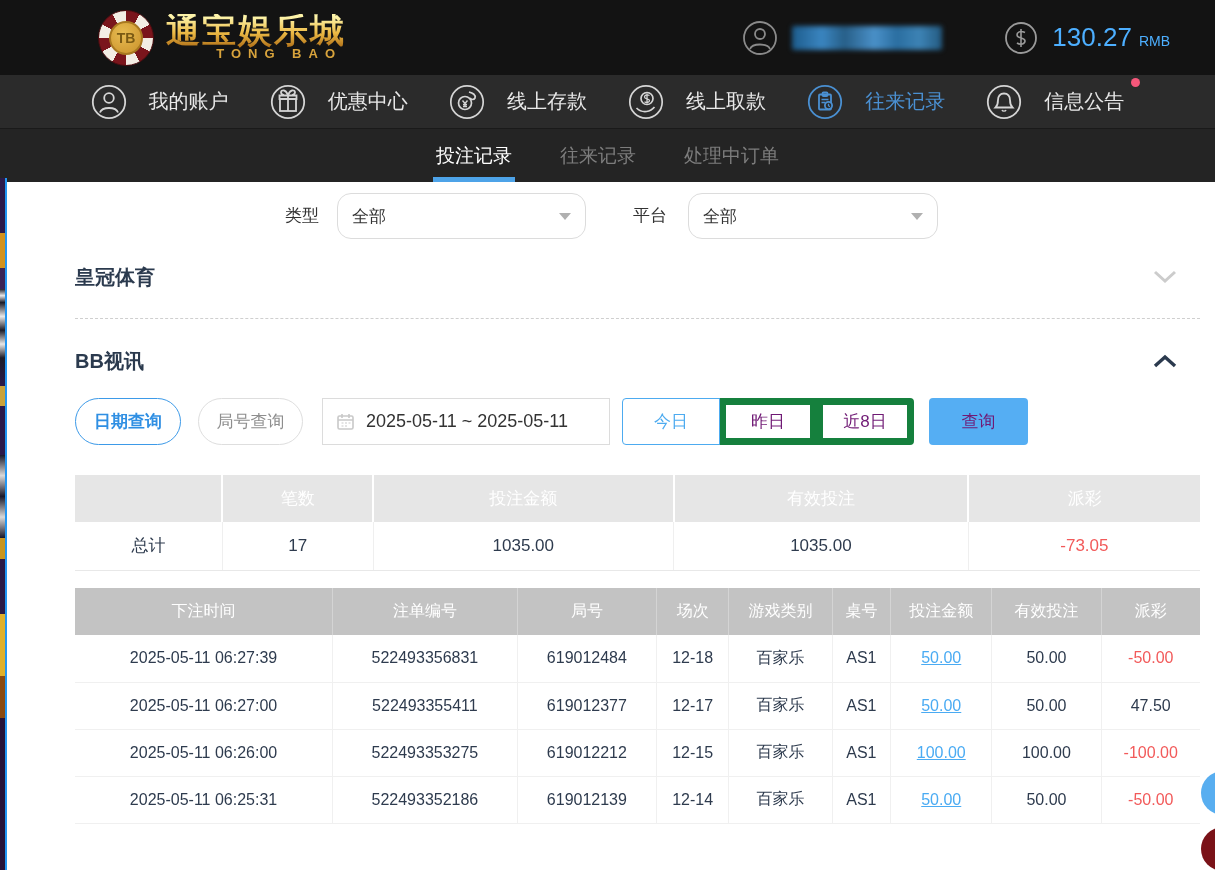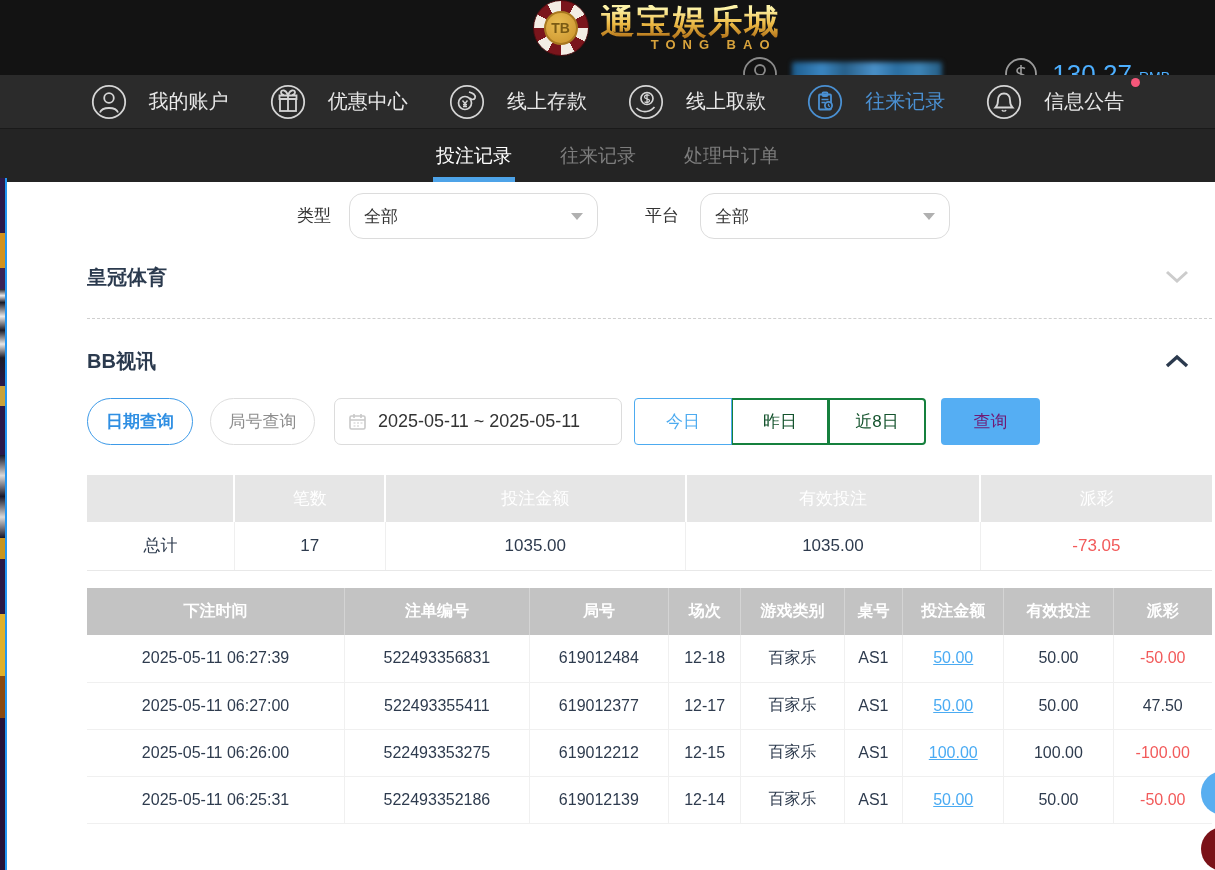--- a/index.html
+++ b/index.html
@@ -5,21 +5,21 @@
   * { margin:0; padding:0; box-sizing:border-box; }
   html,body { width:1215px; height:870px; overflow:hidden; }
   body {
     font-family:"Liberation Sans","DejaVu Sans",sans-serif;
     background:#fff; position:relative; color:#2e3b4e;
   }
 
   
   .top-header {
     position:absolute; top:0; left:0; width:1215px; height:75px;
-    background:#131313; display:flex; align-items:center;flex-direction:column;
+    background:#131313; display:flex; align-items:center;
   }
   .logo-wrap { display:flex; align-items:center; margin-left:98px; }
   .chip {
     width:56px; height:56px; border-radius:50%;
     background:conic-gradient(#7a151c 0 30deg,#f3ede4 30deg 60deg,#7a151c 60deg 90deg,#f3ede4 90deg 120deg,#7a151c 120deg 150deg,#f3ede4 150deg 180deg,#7a151c 180deg 210deg,#f3ede4 210deg 240deg,#7a151c 240deg 270deg,#f3ede4 270deg 300deg,#7a151c 300deg 330deg,#f3ede4 330deg 360deg);
     display:flex; align-items:center; justify-content:center;
     border:1px solid #4a0d10;
   }
   .chip-inner {
     width:34px; height:34px; border-radius:50%;
@@ -71,21 +71,21 @@
     background:#242424; display:flex; align-items:center; justify-content:center; gap:44px;
     border-top:1px solid #1a1a1a;
   }
   .sub-tab { color:#7d7d7d; font-size:19px; height:100%; display:flex; align-items:center; position:relative; cursor:pointer; padding:0 2px; }
   .sub-tab.active { color:#fff; }
   .sub-tab.active::after {
     content:""; position:absolute; left:-1px; right:-1px; bottom:0; height:5px; background:#4da3e8;
   }
 
   
-  .content { position:absolute; top:182px; left:12px; width:1005px; bottom:0; background:#fff; }
+  .content { position:absolute; top:182px; left:0; width:1005px; bottom:0; background:#fff; }
 
   .filter-row { position:absolute; top:10px; left:0; width:100%; height:48px; }
   .filter-label { position:absolute; top:12px; font-size:17px; color:#333; }
   .lbl-type { left:285px; }
   .lbl-platform { left:633px; }
   .select-box {
     position:absolute; top:1px; height:46px; border:1px solid #dcdcdc; border-radius:14px;
     display:flex; align-items:center; padding:0 14px; font-size:17px; color:#333;
     cursor:pointer; background:#fff;
   }
@@ -110,28 +110,28 @@
   
   .controls-row { position:absolute; top:216px; left:0; width:100%; height:48px; font-size:17px; }
   .pill-btn {
     position:absolute; top:0; height:47px; border-radius:24px; display:flex;
     align-items:center; justify-content:center; cursor:pointer; background:#fff;
   }
   .btn-date-query { left:75px; width:106px; border:1px solid #3d9ae8; color:#2f8fe3; font-weight:bold; }
   .btn-round-query { left:198px; width:105px; border:1px solid #dedede; color:#8e8e8e; }
   .date-input {
     position:absolute; left:322px; top:0; width:288px; height:47px;
-    border:1px solid #dcdcdc; border-radius:7px; display:flex; align-items:center;
+    border:1px solid #dcdcdc; border-radius:0; display:flex; align-items:center;
     padding:0 13px; cursor:pointer; background:#fff;
   }
   .date-input .cal { color:#c9c9c9; display:flex; }
   .date-input .date-text { margin-left:11px; color:#333; font-size:18px; }
   .quick-group { position:absolute; left:622px; top:0; height:47px; display:flex; }
   .quick-btn {
-    width:98px; height:47px; border:2px solid #15803d; background:#fff; color:#14532d;
+    width:98px; height:47px; border:7px solid #15803d; background:#fff; color:#701a75;
     display:flex; align-items:center; justify-content:center; cursor:pointer; margin-left:-1px;
   }
   .quick-btn:first-child { border-radius:4px 0 0 4px; margin-left:0; }
   .quick-btn:last-child { border-radius:0 4px 4px 0; }
   .quick-btn.active { border:1px solid #4dabf0; color:#4dabf0; z-index:2; }
   .btn-search {
     position:absolute; left:929px; top:0; width:99px; height:47px;
     background:#55aef3; color:#701a75; border:none; border-radius:4px;
     display:flex; align-items:center; justify-content:center; cursor:pointer; font-size:17px;
   }
@@ -153,21 +153,21 @@
   .summary-table td:last-child { border-right:none; }
   .c-sum-0 { width:13.1%; } .c-sum-1 { width:13.4%; } .c-sum-2 { width:26.7%; }
   .c-sum-3 { width:26.2%; } .c-sum-4 { width:20.6%; }
 
   
   .main-table {
     position:absolute; top:406px; left:75px; width:1125px;
     border-collapse:collapse; table-layout:fixed; font-size:16px;
   }
   .main-table th {
-    background:#c3c3c3; color:#fff; font-weight:bold; height:47px;
+    background:#c3c3c3; color:#fff; font-weight:normal; height:47px;
     border-right:1px solid #d4d4d4; text-align:center;
   }
   .main-table th:last-child { border-right:none; }
   .main-table td {
     height:47px; text-align:center; color:#2e3b4e;
     border-right:1px solid #f0f0f0; border-bottom:1px solid #f0f0f0; background:#fff;
   }
   .main-table td:last-child { border-right:none; }
   .c-0 { width:22.9%; } .c-1 { width:16.4%; } .c-2 { width:12.4%; }
   .c-3 { width:6.4%; }  .c-4 { width:9.2%; }  .c-5 { width:5.2%; }

